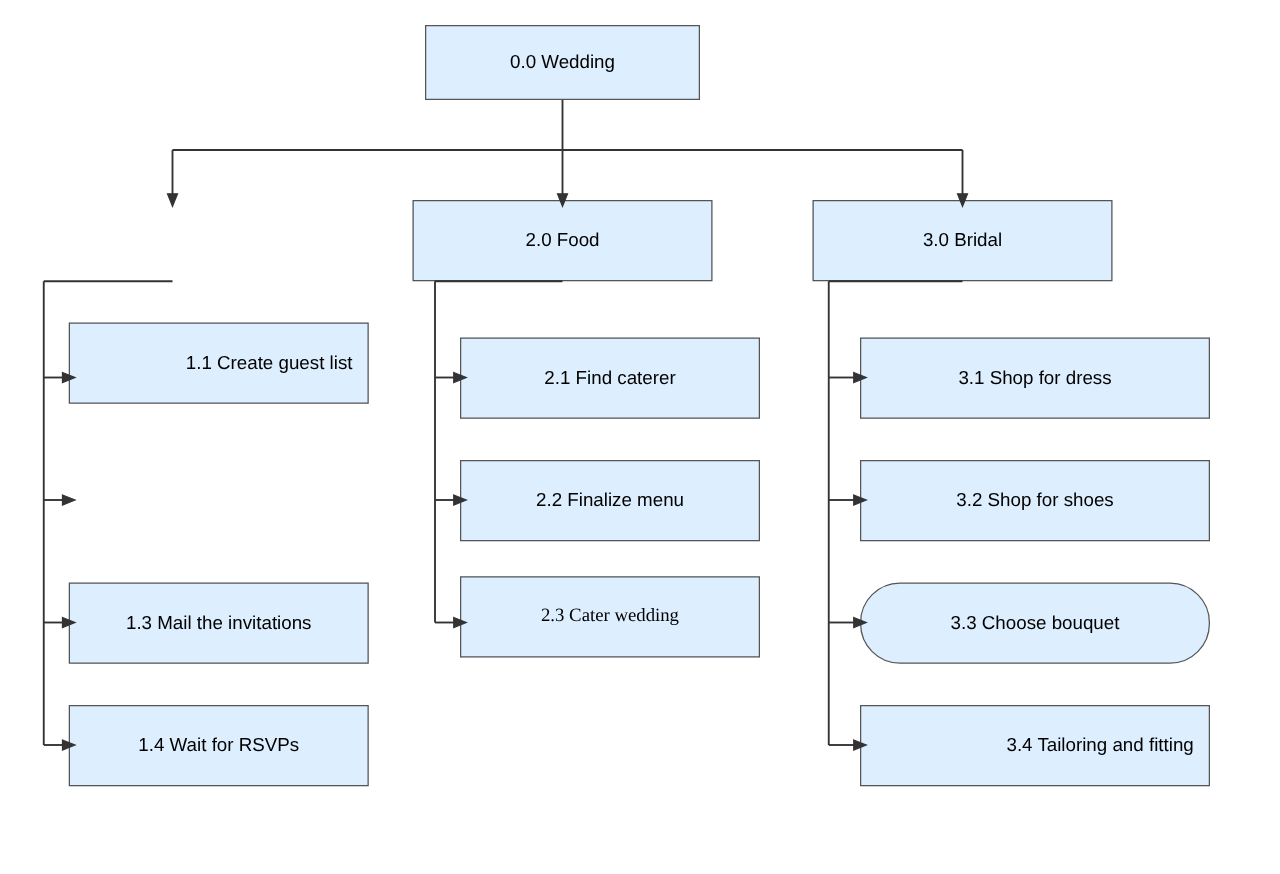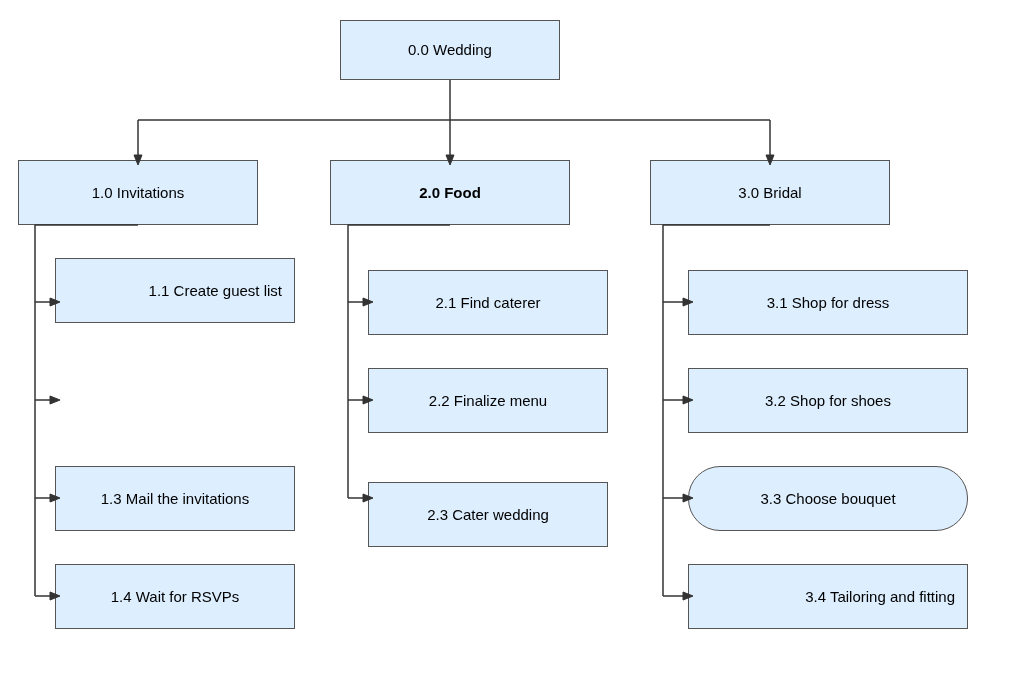--- a/index.html
+++ b/index.html
@@ -51,24 +51,21 @@
   </style>
 </head>
 <body>
 
 <div class="diagram">
 
   <div class="node" style="left:340px; top:20px; width:220px; height:60px;">
     <span>0.0 Wedding</span>
   </div>
 
-  <div class="node" style="left:18px; top:160px; width:240px; height:65px;">
-    <span>1.0 Invitations</span>
-  </div>
-  <div class="node" style="left:330px; top:160px; width:240px; height:65px;font-weight:bold;">
+  <div class="node" style="left:330px; top:160px; width:240px; height:65px;">
     <span>2.0 Food</span>
   </div>
   <div class="node" style="left:650px; top:160px; width:240px; height:65px;">
     <span>3.0 Bridal</span>
   </div>
 
   <div class="node" style="left:55px; top:258px; width:240px; height:65px;justify-content:flex-end;">
     <span>1.1 Create guest list</span>
   </div>
   <div class="node" style="left:55px; top:466px; width:240px; height:65px;">
@@ -77,21 +74,21 @@
   <div class="node" style="left:55px; top:564px; width:240px; height:65px;">
     <span>1.4 Wait for RSVPs</span>
   </div>
 
   <div class="node" style="left:368px; top:270px; width:240px; height:65px;">
     <span>2.1 Find caterer</span>
   </div>
   <div class="node" style="left:368px; top:368px; width:240px; height:65px;">
     <span>2.2 Finalize menu</span>
   </div>
-  <div class="node" style="left:368px; top:482px; width:240px; height:65px;">
+  <div class="node" style="left:368px; top:461px; width:240px; height:65px;font-family:Liberation Serif, serif;">
     <span>2.3 Cater wedding</span>
   </div>
 
   <div class="node" style="left:688px; top:270px; width:280px; height:65px;">
     <span>3.1 Shop for dress</span>
   </div>
   <div class="node" style="left:688px; top:368px; width:280px; height:65px;">
     <span>3.2 Shop for shoes</span>
   </div>
   <div class="node" style="left:688px; top:466px; width:280px; height:65px;border-radius:32px;">

